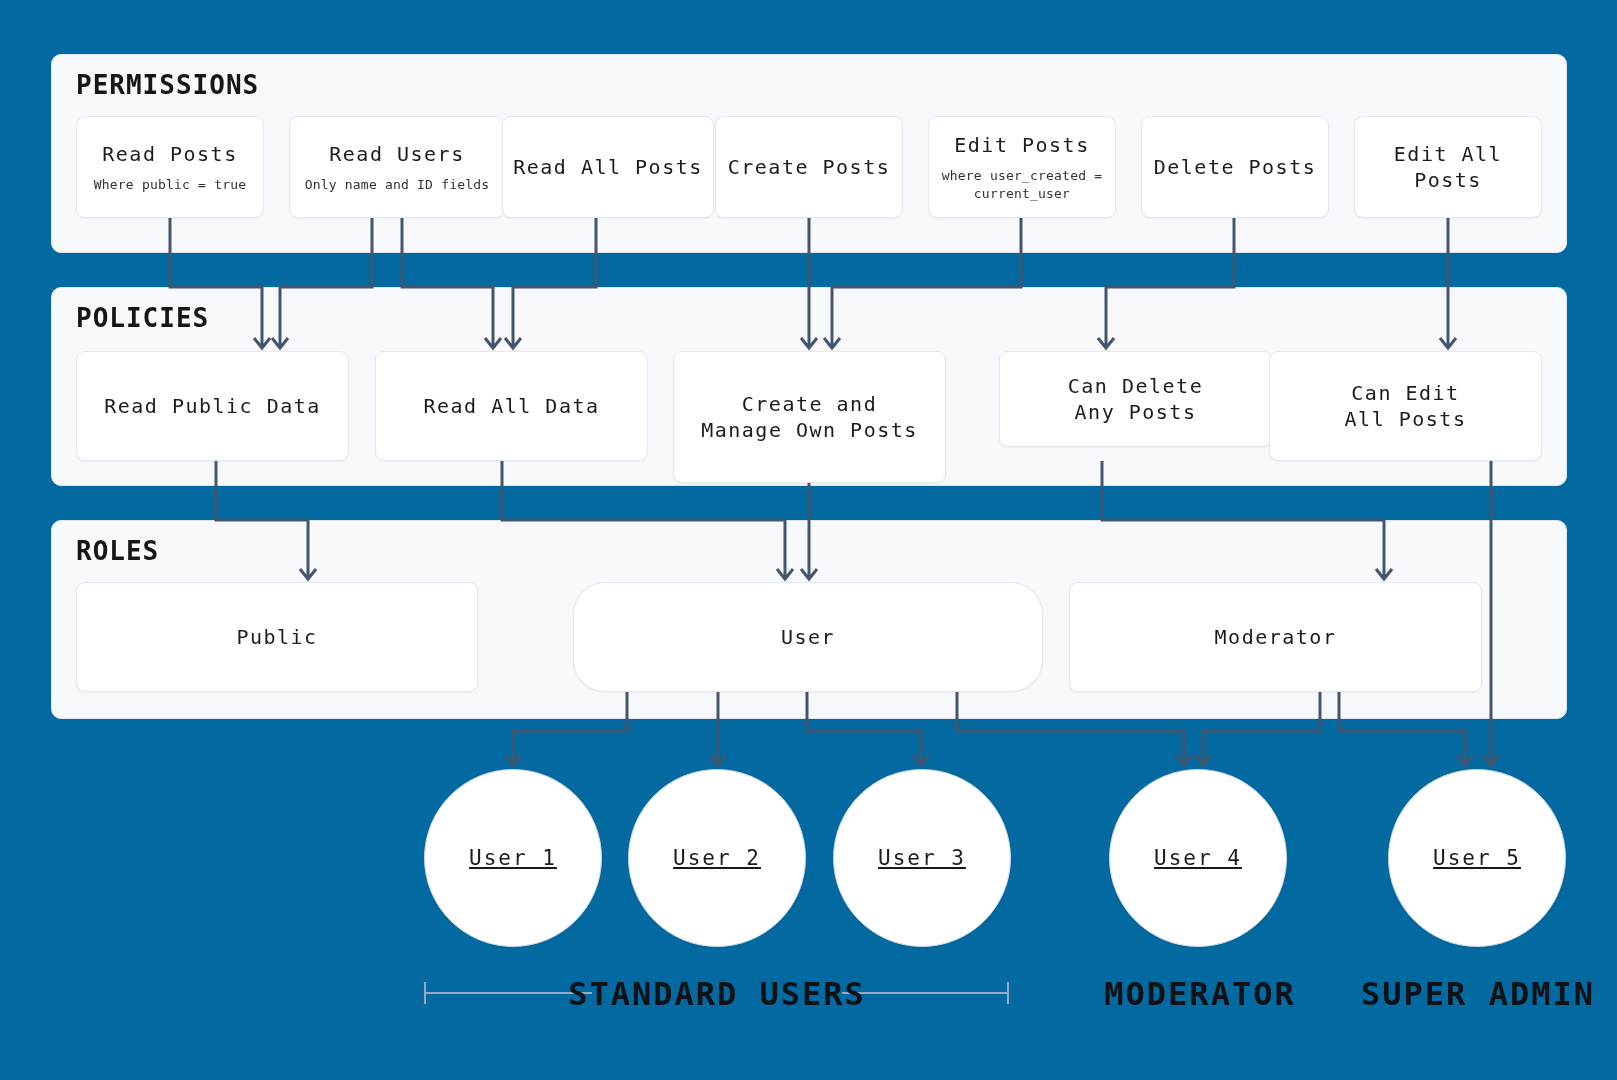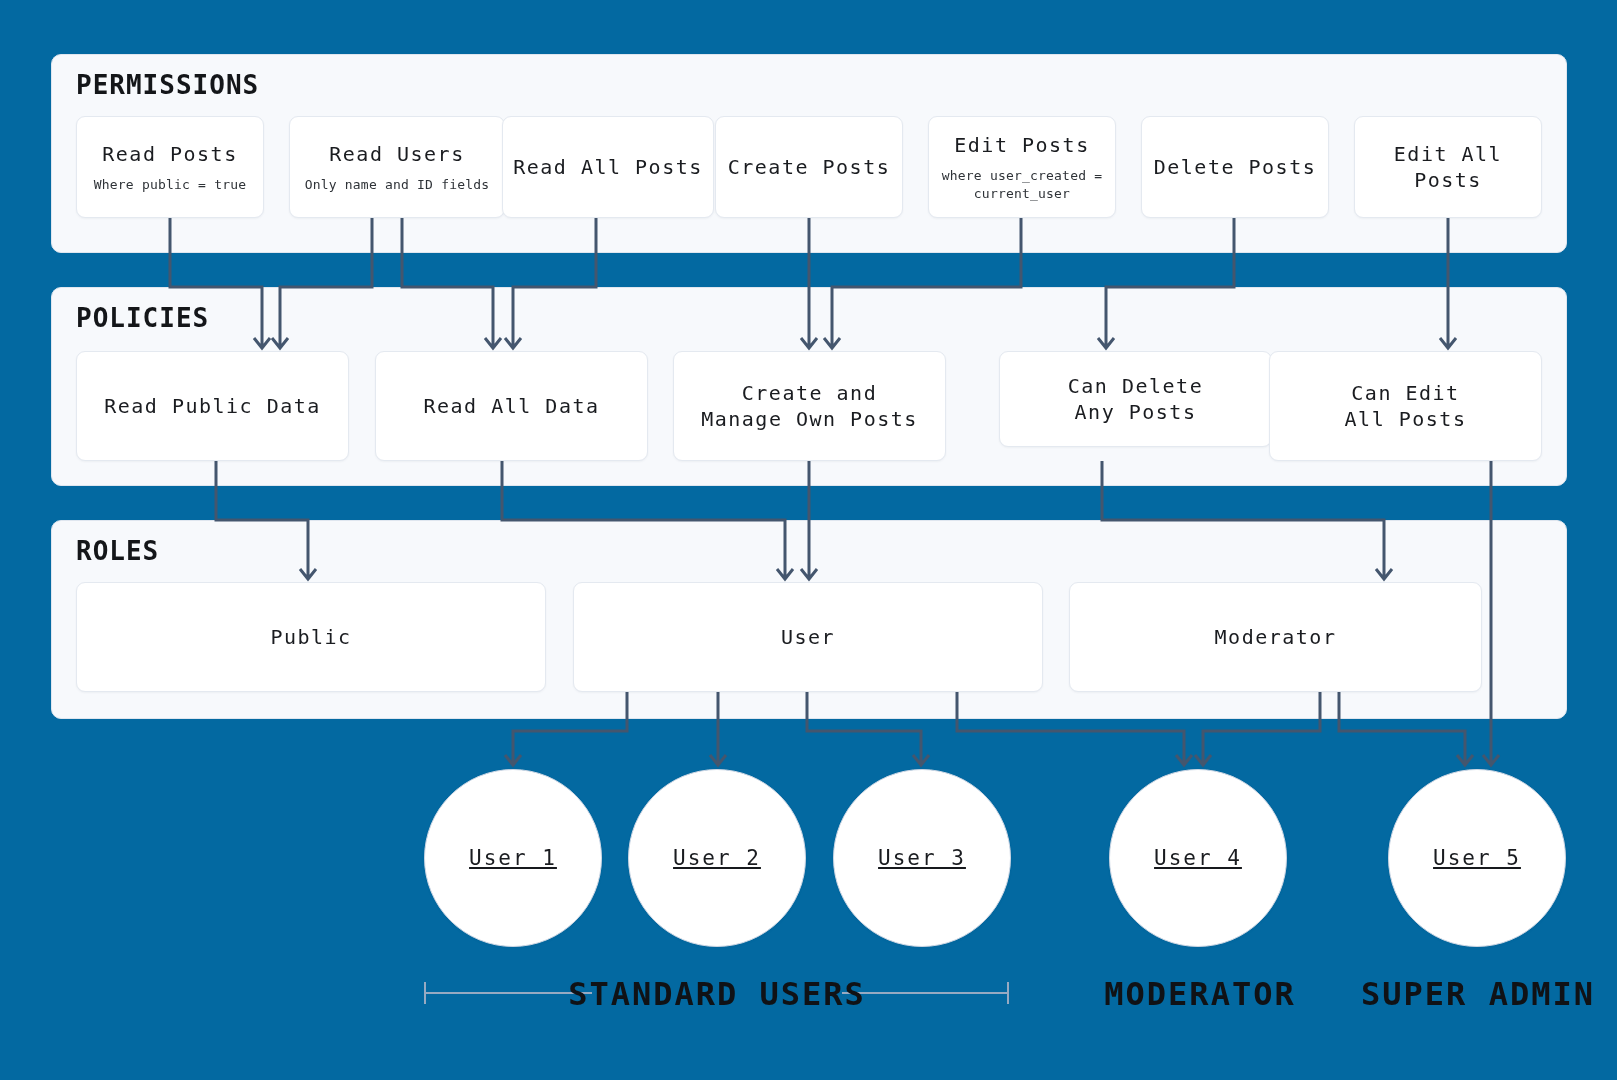--- a/index.html
+++ b/index.html
@@ -85,37 +85,37 @@
   <div class="node" style="left:1354px;top:116px;width:188px;height:102px;">
     <div class="node-label">Edit All Posts</div>
   </div>
 
   <div class="node" style="left:76px;top:351px;width:273px;height:110px;">
     <div class="node-label pre">Read Public Data</div>
   </div>
   <div class="node" style="left:375px;top:351px;width:273px;height:110px;">
     <div class="node-label pre">Read All Data</div>
   </div>
-  <div class="node" style="left:673px;top:351px;width:273px;height:110px;">
+  <div class="node" style="left:673px;top:351px;width:273px;height:132px;">
     <div class="node-label pre">Create and
 Manage Own Posts</div>
   </div>
   <div class="node" style="left:999px;top:351px;width:273px;height:96px;">
     <div class="node-label pre">Can Delete
 Any Posts</div>
   </div>
   <div class="node" style="left:1269px;top:351px;width:273px;height:110px;">
     <div class="node-label pre">Can Edit
 All Posts</div>
   </div>
 
-  <div class="node" style="left:76px;top:582px;width:470px;height:110px;">
+  <div class="node" style="left:76px;top:582px;width:402px;height:110px;">
     <div class="node-label">Public</div>
   </div>
-  <div class="node" style="left:573px;top:582px;width:470px;height:110px;">
+  <div class="node" style="left:573px;top:582px;width:470px;height:110px;border-radius:32px;">
     <div class="node-label">User</div>
   </div>
   <div class="node" style="left:1069px;top:582px;width:413px;height:110px;">
     <div class="node-label">Moderator</div>
   </div>
 
   <div class="circle" style="left:424px;top:769px;">
     <div class="circle-label">User 1</div>
   </div>
   <div class="circle" style="left:628px;top:769px;">

